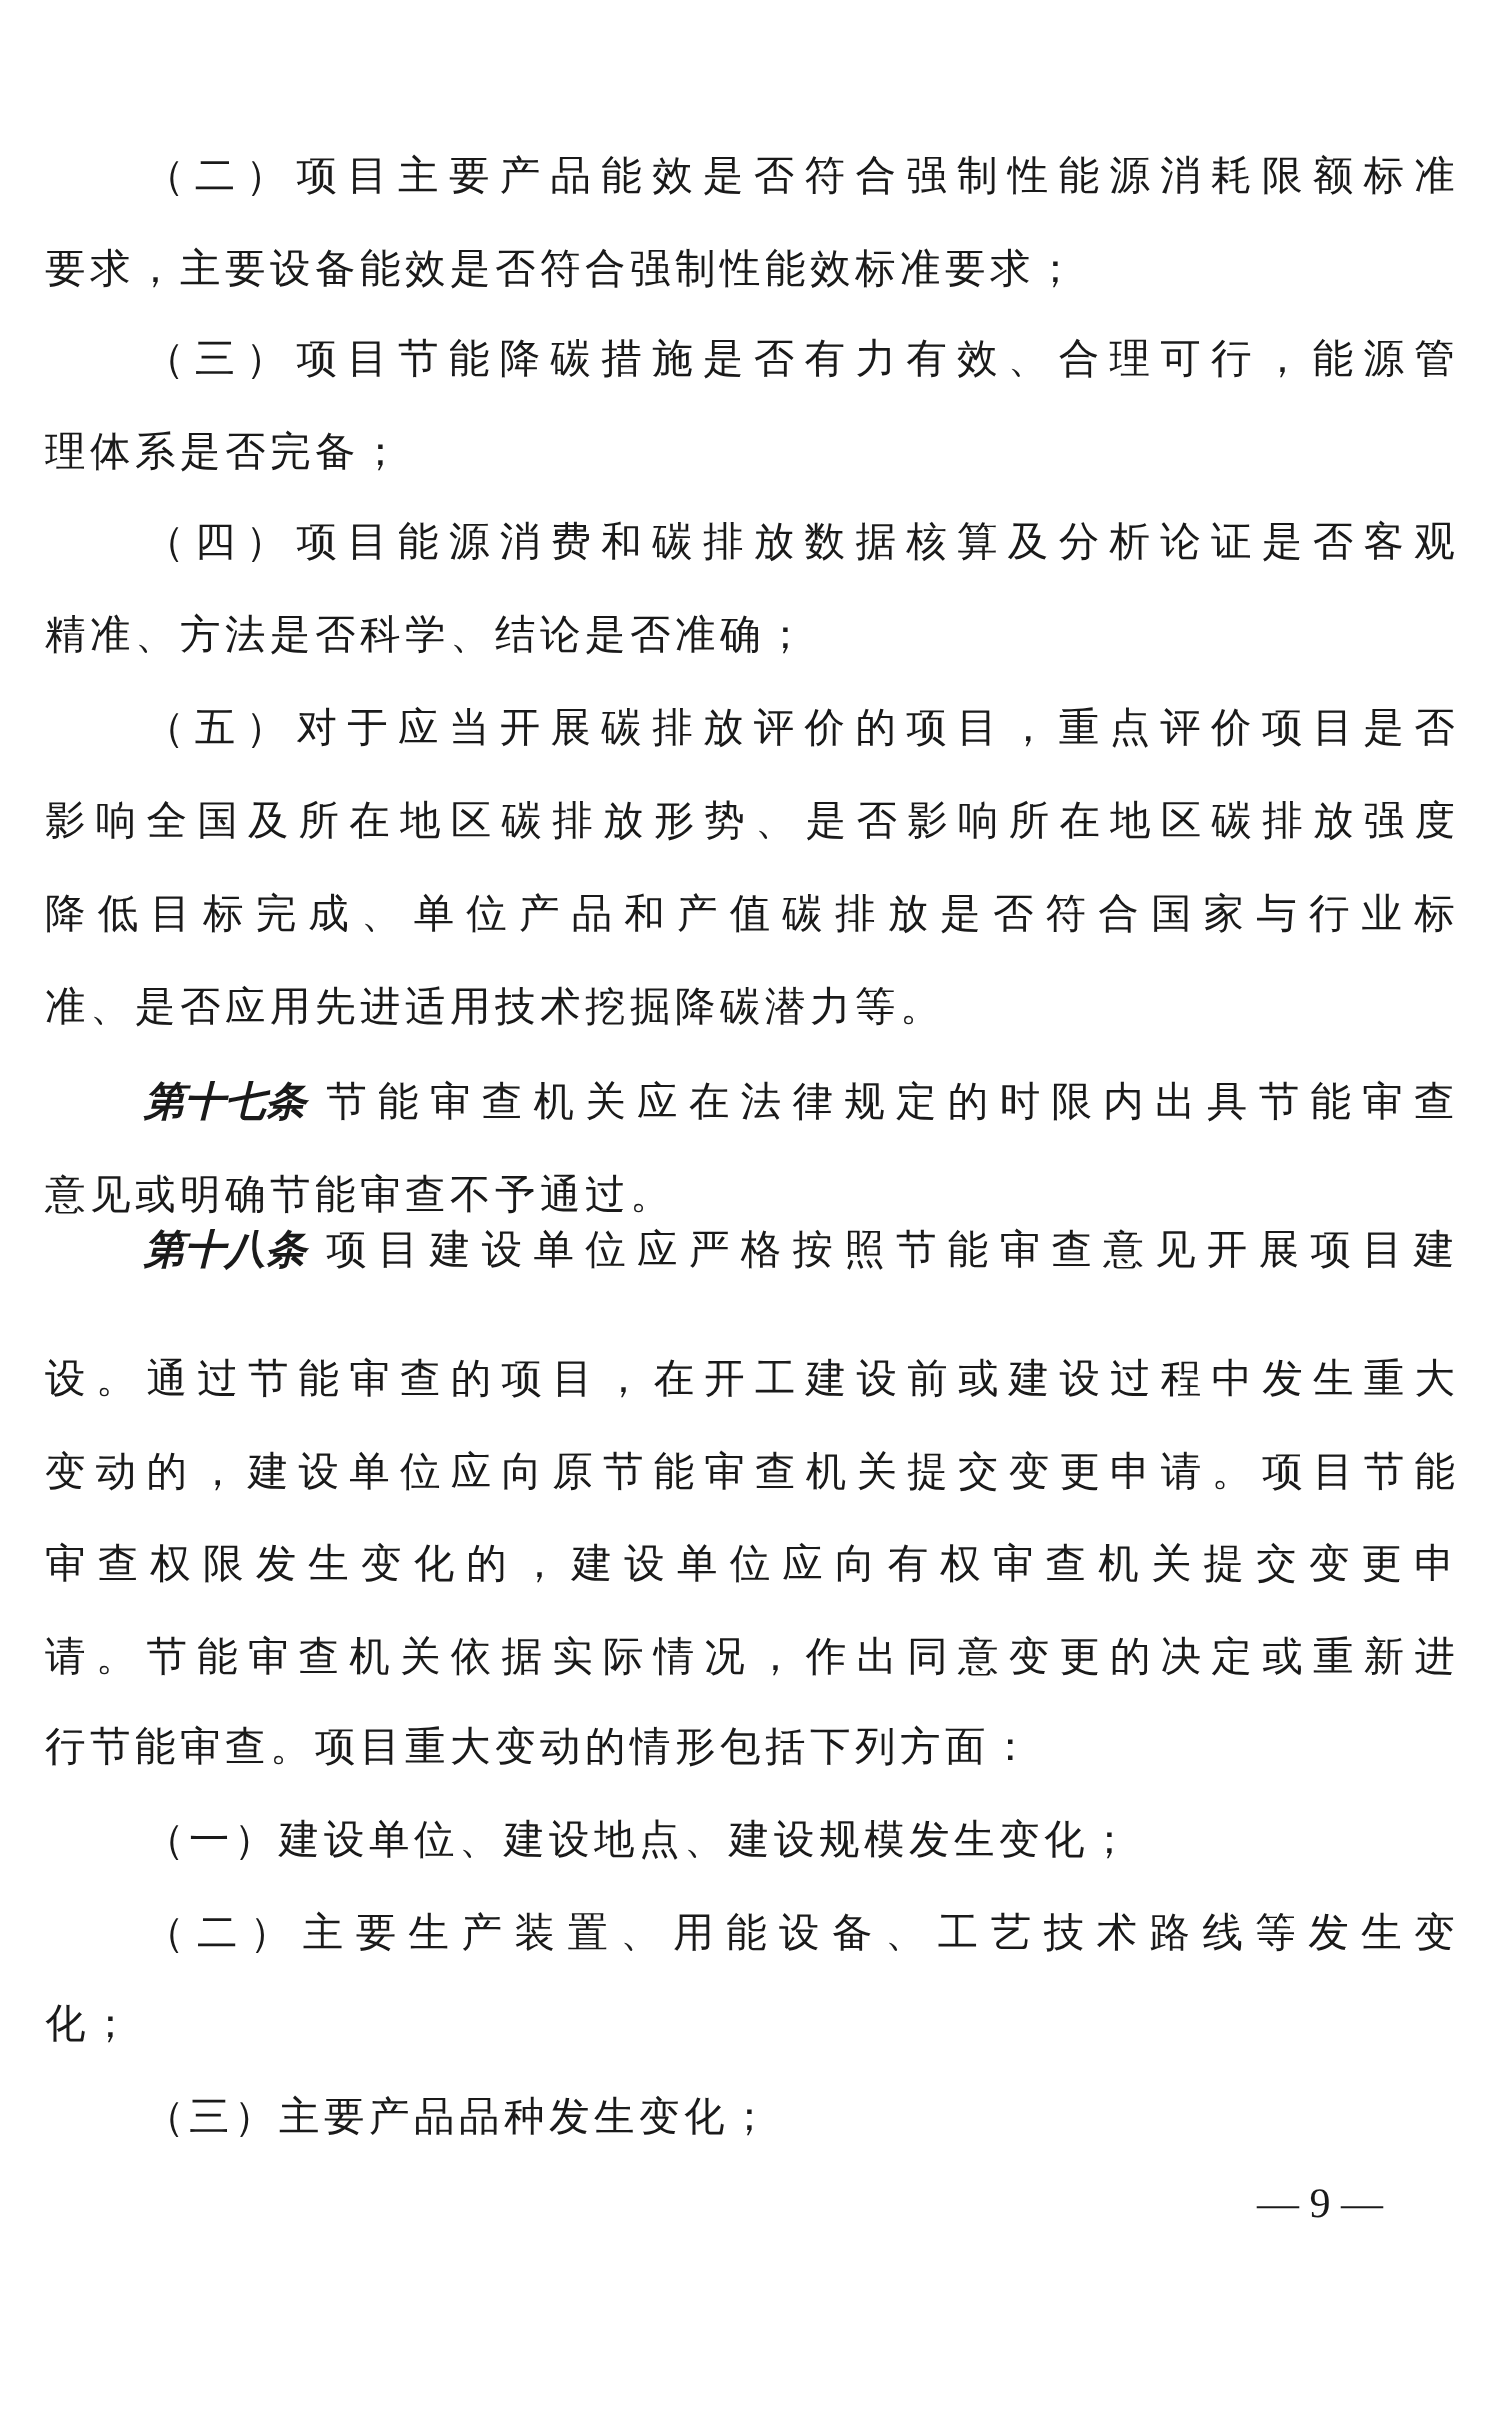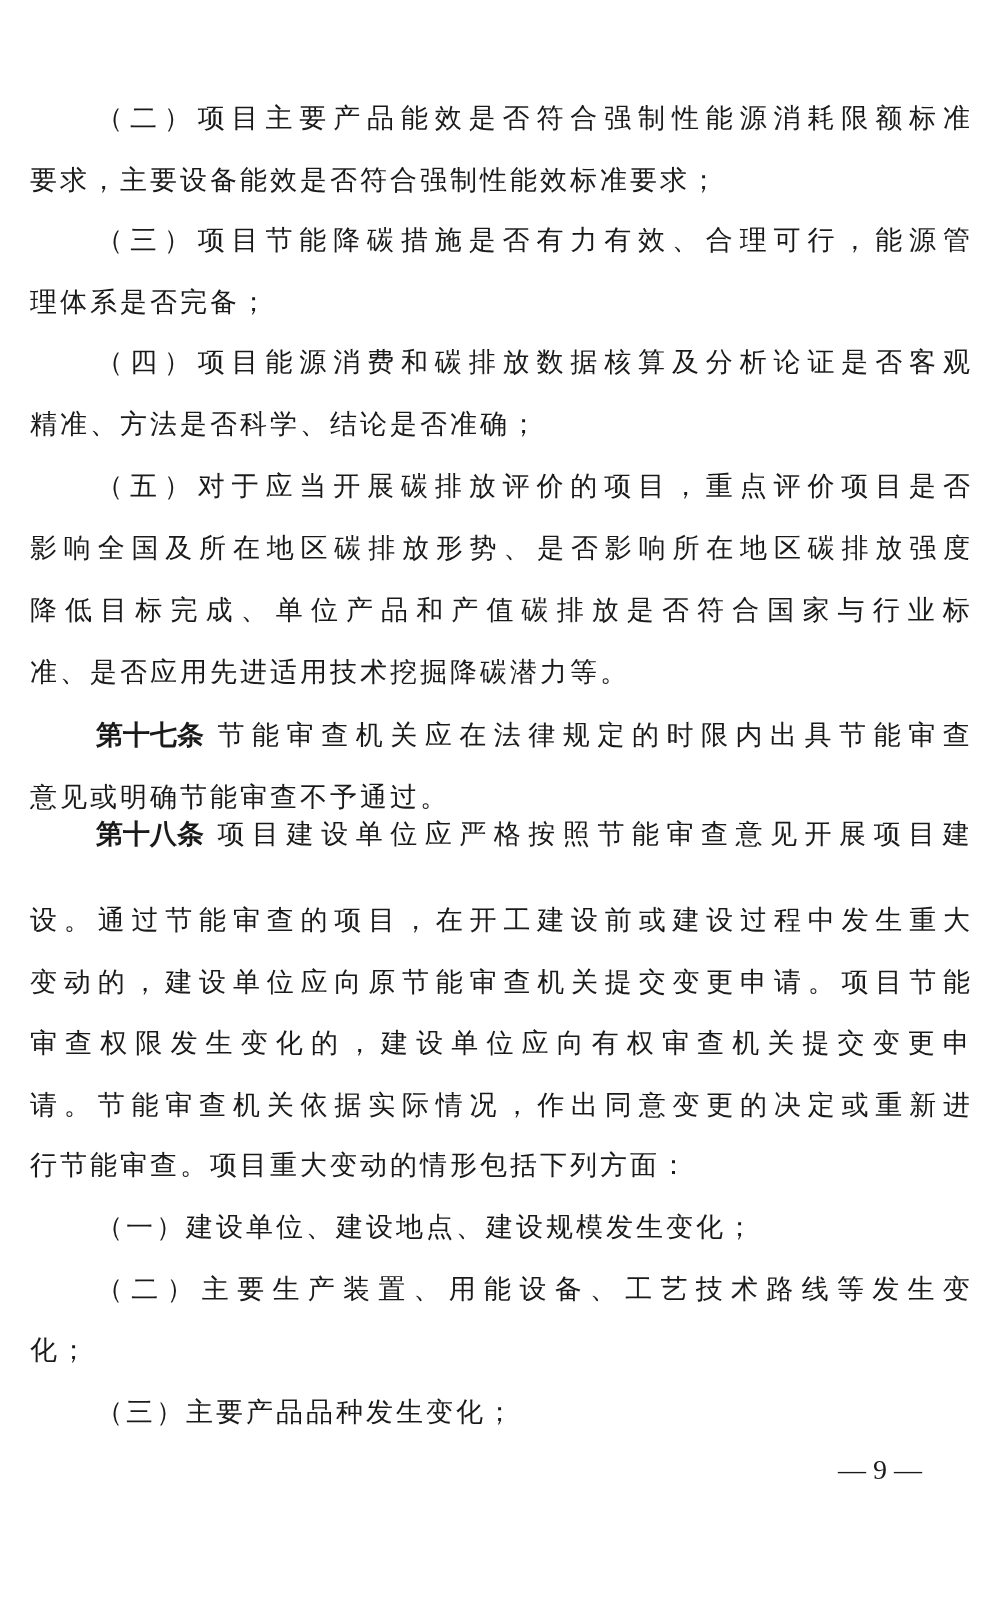--- a/index.html
+++ b/index.html
@@ -31,20 +31,21 @@
       white-space: nowrap;
       display: flex;
       justify-content: space-between;
     }
     .line.indent { left: 96px; width: 874px; }
     .line.last { justify-content: flex-start; letter-spacing: 3px; }
     .line span.ch { display: inline-block; }
     .bold {
       font-family: "DejaVu Sans", "Liberation Sans", sans-serif;
       font-weight: bold;
+      font-style: italic;
     }
     .page-number {
       position: absolute;
       left: 820px;
       top: 1450px;
       width: 120px;
       height: 40px;
       font-size: 28px;
       line-height: 40px;
       font-family: "Liberation Serif", "DejaVu Serif", serif;

